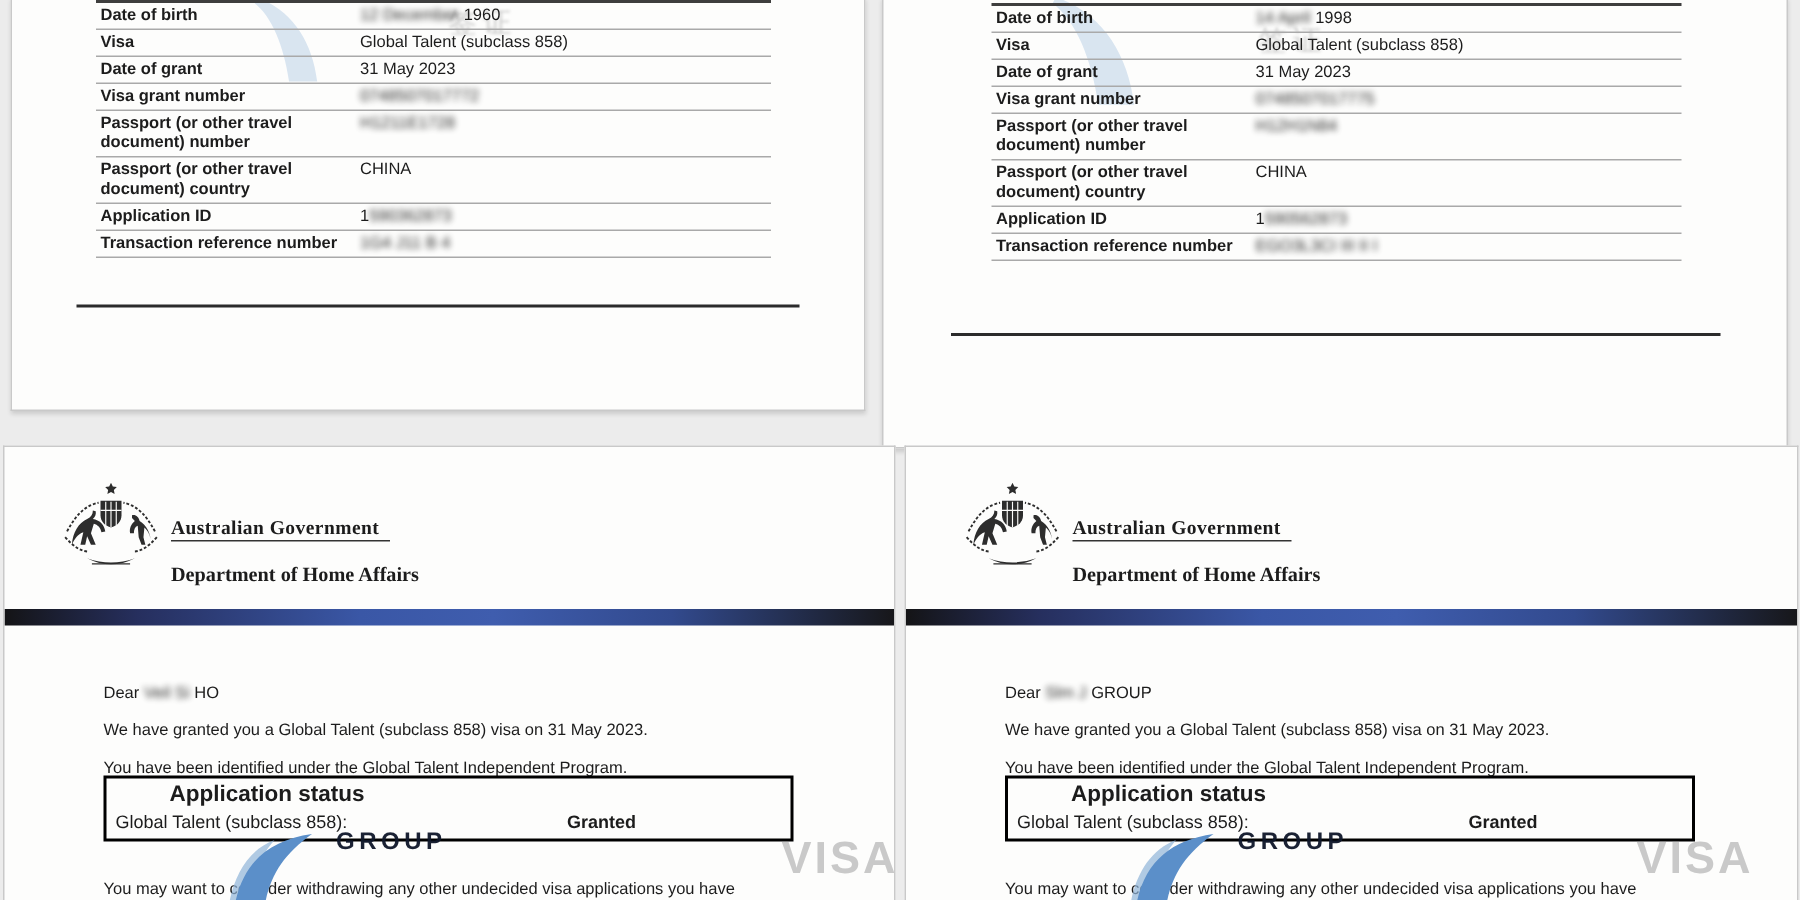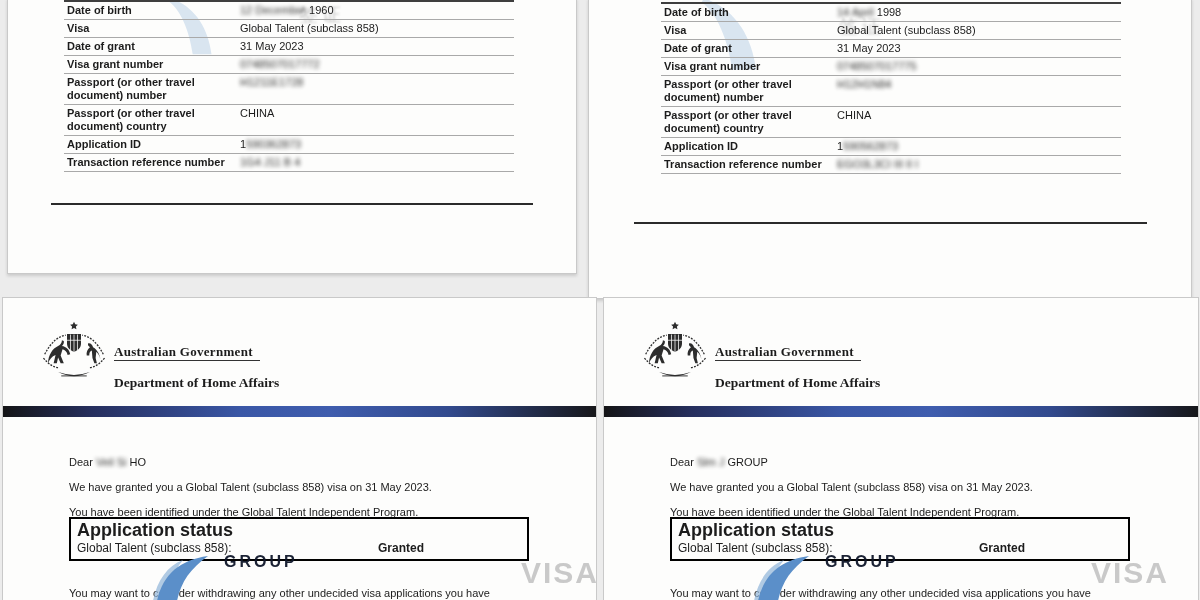--- a/index.html
+++ b/index.html
@@ -55,21 +55,21 @@
     border-bottom:1px solid #333;width:146px;white-space:nowrap;}
   .dept-title{font-size:13.5px;font-weight:bold;margin-top:14px;white-space:nowrap;}
   .hdr-bar{position:absolute;left:0;right:0;top:108px;height:11px;
     background:linear-gradient(90deg,#141416 0%,#262f5e 15%,#3a57a6 40%,#3f5dae 55%,#324a8e 75%,#17171a 100%);}
   .ltr-line{position:absolute;left:66px;font-size:11px;line-height:14px;white-space:nowrap;margin-top:12px;}
   .greeting{top:145px;}
   .p1{top:170px;}
   .p2{top:195px;}
   .status-box{position:absolute;left:66px;top:219px;width:460px;height:44px;
     border:2px solid #000;box-sizing:border-box;padding:3px 6px;background:transparent;}
-  .status-title{font-size:18px;font-weight:bold;line-height:16px;}
+  .status-title{font-size:15px;font-weight:bold;line-height:16px;margin-left:36px;}
   .status-row{position:relative;font-size:12px;line-height:16px;margin-top:2px;}
   .status-granted{position:absolute;left:301px;top:0;font-weight:bold;}
   .p3{top:276px;line-height:15px;white-space:pre;}
 </style>
 </head>
 <body>
 
 <svg width="0" height="0" style="position:absolute">
   <defs>
     <symbol id="crest" viewBox="0 0 110 100">

